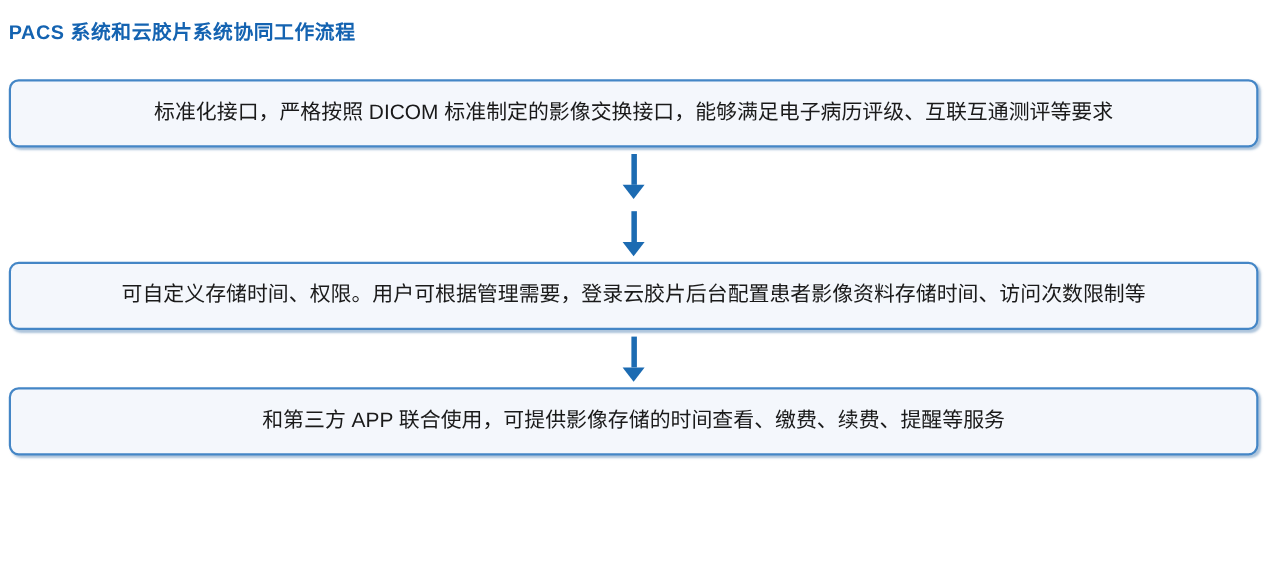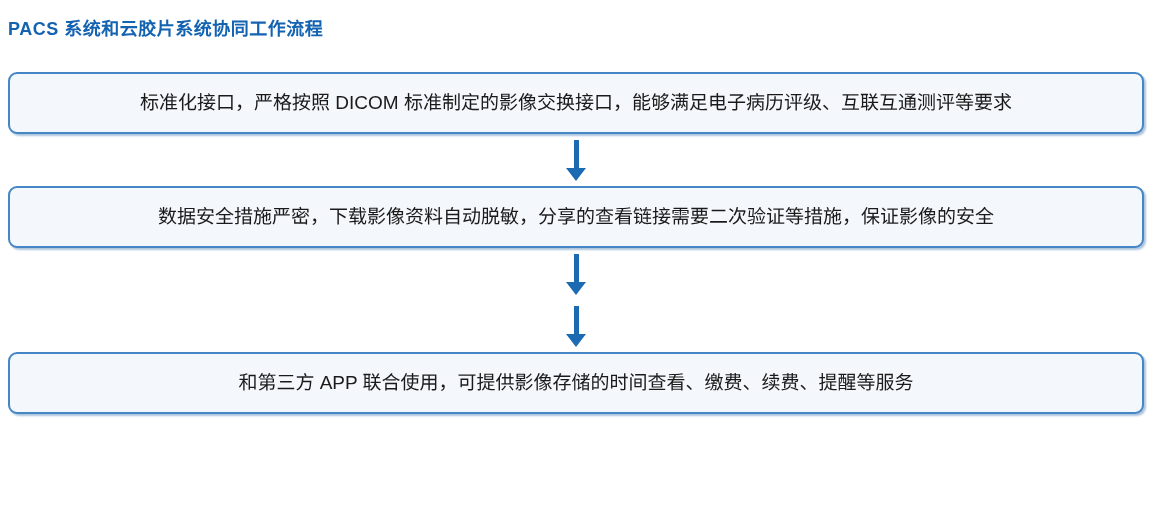--- a/index.html
+++ b/index.html
@@ -82,29 +82,29 @@
 
     <div class="step-box">
       <span class="step-text">标准化接口，严格按照 DICOM 标准制定的影像交换接口，能够满足电子病历评级、互联互通测评等要求</span>
     </div>
 
     <div class="arrow-wrap">
       <div class="arrow-shaft"></div>
       <div class="arrow-head"></div>
     </div>
 
-    <div class="step-box">
-      <span class="step-text">数据安全措施严密，下载影像资料自动脱敏，分享的查看链接需要二次验证等措施，保证影像的安全</span>
-    </div>
 
     <div class="arrow-wrap">
       <div class="arrow-shaft"></div>
       <div class="arrow-head"></div>
     </div>
 
+    <div class="step-box">
+      <span class="step-text">可自定义存储时间、权限。用户可根据管理需要，登录云胶片后台配置患者影像资料存储时间、访问次数限制等</span>
+    </div>
 
     <div class="arrow-wrap">
       <div class="arrow-shaft"></div>
       <div class="arrow-head"></div>
     </div>
 
     <div class="step-box">
       <span class="step-text">和第三方 APP 联合使用，可提供影像存储的时间查看、缴费、续费、提醒等服务</span>
     </div>
 

